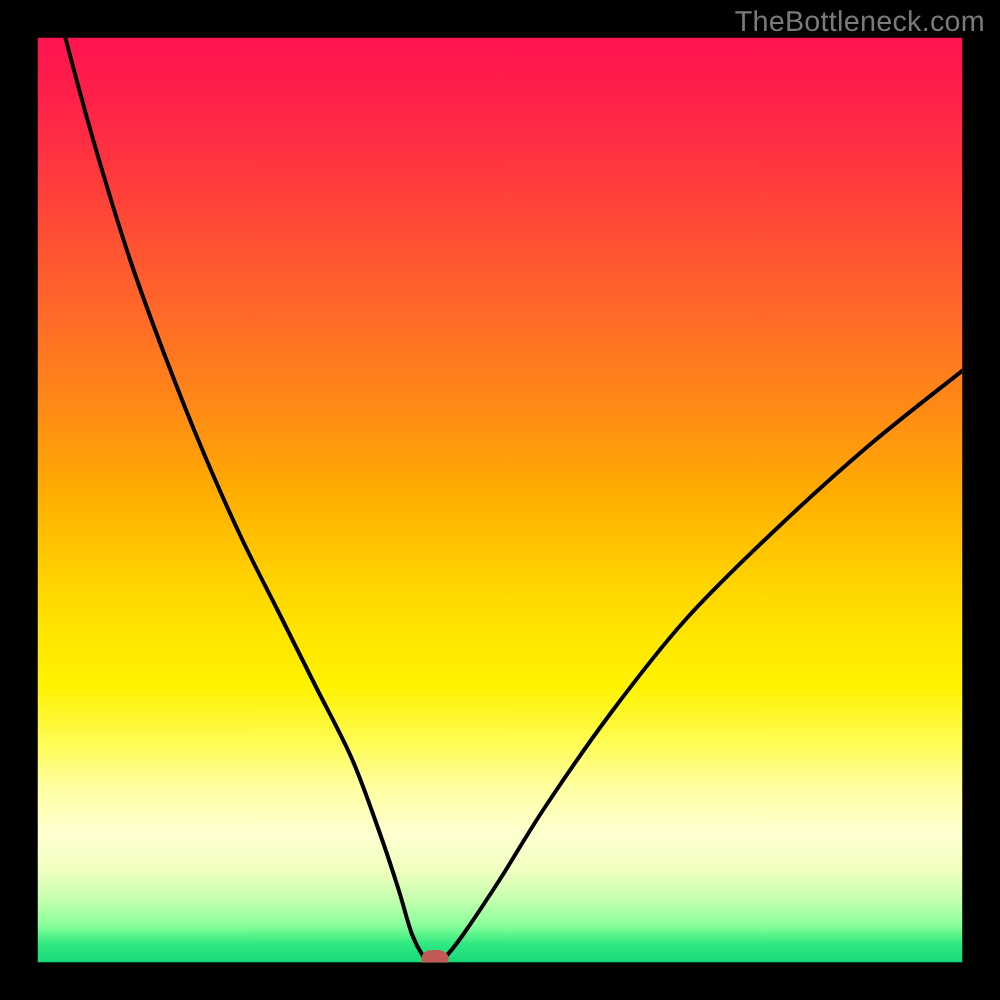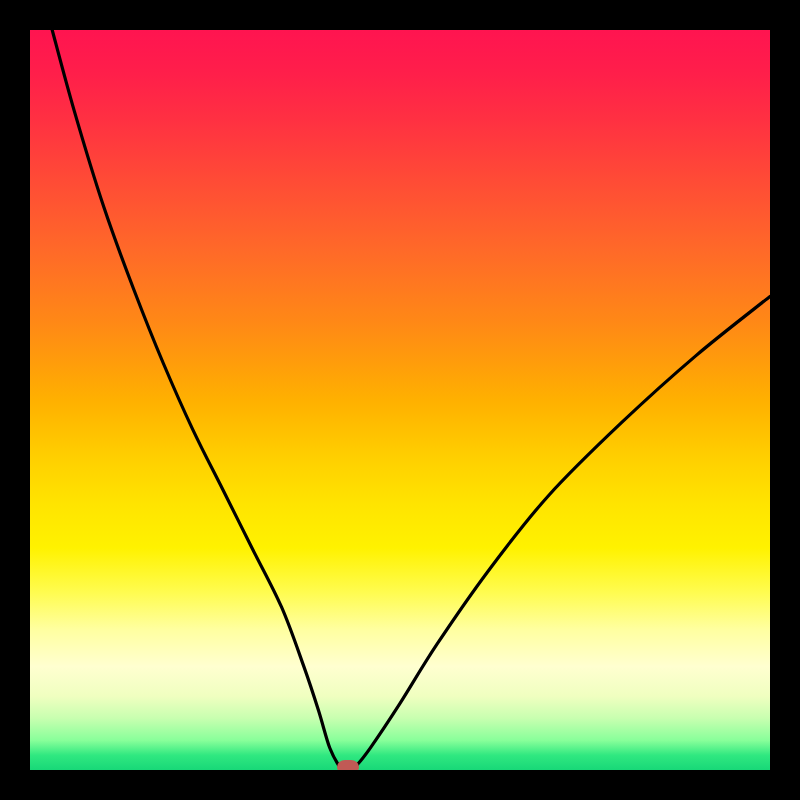--- a/index.html
+++ b/index.html
@@ -84,13 +84,14 @@
   <div class="plot-area">
     <div class="gradient-bg"></div>
 
     <svg class="curve-svg" viewBox="0 0 740 740" preserveAspectRatio="none">
       <path id="curve-path" fill="none" stroke="#000" stroke-width="3.2" stroke-linecap="round" stroke-linejoin="round" d="M 22.2 0.0 C 25.9 13.6, 35.8 51.8, 44.4 81.4 C 53.0 111.0, 64.1 148.0, 74.0 177.6 C 83.9 207.2, 93.7 233.1, 103.6 259.0 C 113.5 284.9, 123.3 309.6, 133.2 333.0 C 143.1 356.4, 152.9 378.6, 162.8 399.6 C 172.7 420.6, 182.5 439.1, 192.4 458.8 C 202.3 478.5, 212.1 498.3, 222.0 518.0 C 231.9 537.7, 243.0 557.5, 251.6 577.2 C 260.2 596.9, 267.6 619.1, 273.8 636.4 C 280.0 653.7, 284.3 667.2, 288.6 680.8 C 292.9 694.4, 296.2 708.5, 299.7 717.8 C 303.2 727.0, 306.9 732.6, 309.3 736.3 C 311.8 740.0, 313.0 739.4, 314.5 740.0 C 316.0 740.6, 316.3 740.6, 318.2 740.0 C 320.1 739.4, 321.9 740.0, 325.6 736.3 C 329.3 732.6, 333.0 728.3, 340.4 717.8 C 347.8 707.3, 358.9 690.7, 370.0 673.4 C 381.1 656.1, 392.2 636.4, 407.0 614.2 C 421.8 592.0, 440.3 564.9, 458.8 540.2 C 477.3 515.5, 495.8 490.9, 518.0 466.2 C 540.2 441.5, 567.3 415.6, 592.0 392.2 C 616.7 368.8, 641.3 346.6, 666.0 325.6 C 690.7 304.6, 727.7 276.3, 740.0 266.4"></path>
     </svg>
 
     <div id="marker" class="marker" style="left: 318.2px; top: 737.04px; background: rgb(193, 90, 85);"></div>
   </div>
 
+  <div class="watermark">TheBottleneck.com</div>
 </div>
 
 </body></html>

